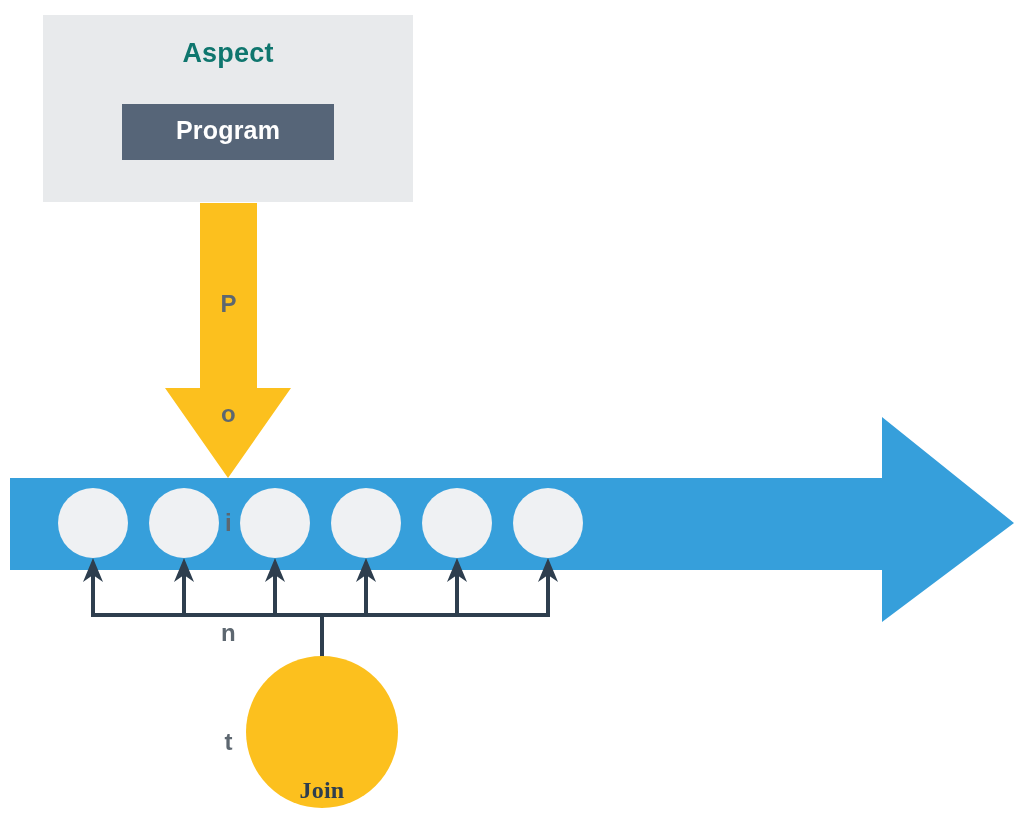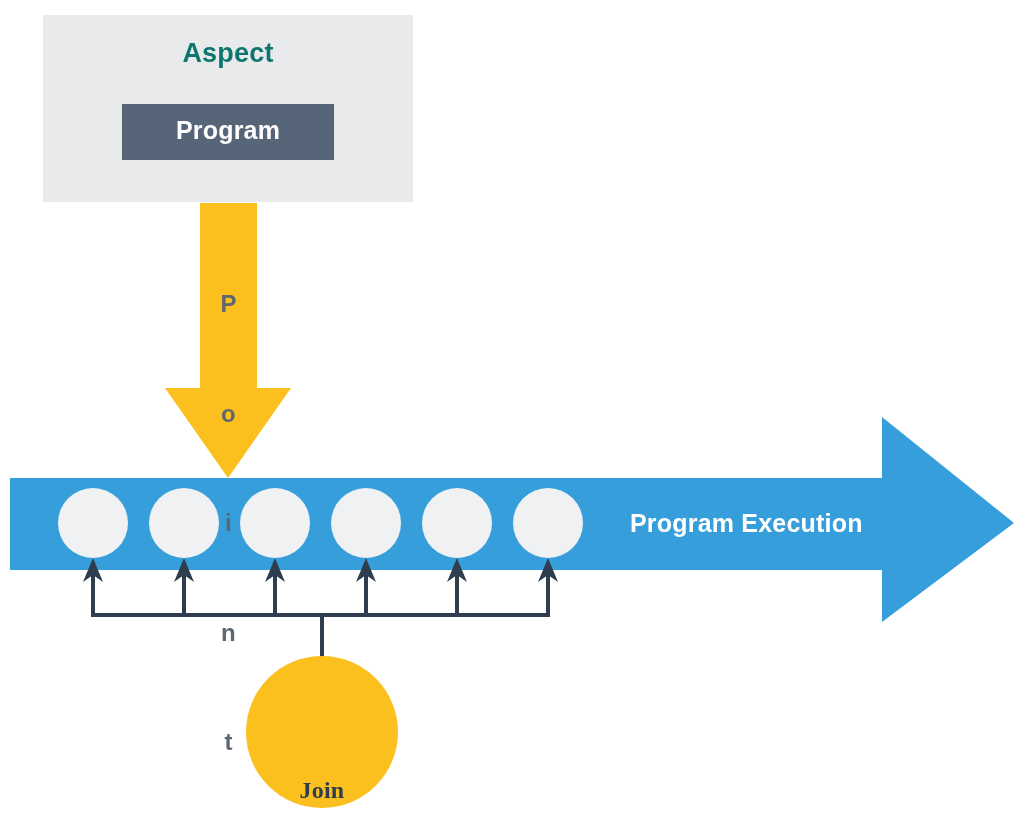--- a/index.html
+++ b/index.html
@@ -142,20 +142,19 @@
     <span>P</span>
     <span>o</span>
     <span>i</span>
     <span>n</span>
     <span>t</span>
     
     
     
   </div>
 
-  <div class="lbl" id="program-execution-label">Program Execution</div>
 
   <div class="lbl" id="join-points-label">
     <span>Join</span>
     
   </div>
 
 </div>
 
 </body></html>

